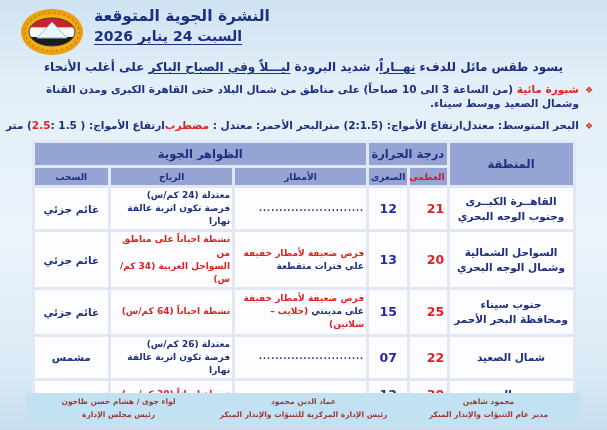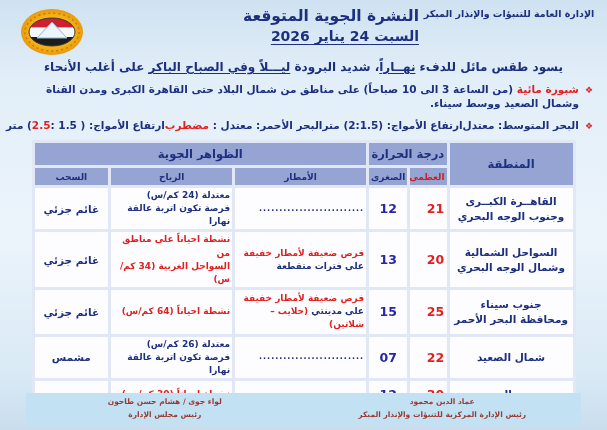--- a/index.html
+++ b/index.html
@@ -3,21 +3,21 @@
 <meta charset="utf-8">
 <style>
   html,body{margin:0;padding:0;background:#b9cfe0;}
   .page{position:relative;width:607px;height:430px;margin:0 auto;overflow:hidden;
     background:linear-gradient(180deg,#cfe2f1 0%,#e2eef8 18%,#ecf4fb 55%,#d8e9f5 88%,#c9ddee 100%);
     font-family:"DejaVu Sans",sans-serif;color:#1d2f7f;direction:rtl;}
 
   
   .hdr{display:flex;align-items:flex-start;padding:5px 8px 0 10px;}
   .agency{width:180px;text-align:center;font-weight:bold;font-size:9.5px;line-height:1.8;color:#1d2f7f;}
-  .title-wrap{flex:1;text-align:right;padding-top:2px;}
+  .title-wrap{flex:1;text-align:left;padding-top:2px;}
   .b-title{font-size:15.5px;font-weight:bold;letter-spacing:.2px;}
   .b-date{font-size:14px;font-weight:bold;text-decoration:underline;text-underline-offset:3px;margin-top:3px;}
   .logo-box{width:84px;display:flex;justify-content:center;padding-top:2px;}
 
   
   .intro{text-align:center;font-size:12px;font-weight:bold;margin-top:3px;color:#1d2f7f;}
   .intro .u{text-decoration:underline;text-underline-offset:2px;}
   .bullet{padding:0 14px;font-size:10.5px;font-weight:bold;margin-top:8px;display:flex;align-items:baseline;line-height:1.35;}
   .diamond{color:#d42a2a;font-size:9px;margin-left:6px;flex:0 0 auto;}
   .red{color:#e01f1f;}
@@ -46,21 +46,20 @@
     border-radius:2px;display:flex;align-items:center;}
   .sig{flex:1;text-align:center;font-size:7.5px;font-weight:bold;color:#9c3a32;line-height:1.7;}
 </style>
 </head>
 <body>
 
 <div class="page">
 
   <div class="hdr">
     <div class="agency">
-      <div>الإدارة العامة للتنبؤات والإنذار المبكر</div>
     </div>
     <div class="title-wrap">
       <div class="b-title">النشرة الجوية المتوقعة</div>
       <div class="b-date">السبت 24 يناير 2026</div>
     </div>
     <div class="logo-box">
       <svg width="66" height="50" viewBox="0 0 66 50" role="img">
         <defs>
           <radialGradient id="sun" cx="50%" cy="50%" r="60%">
             <stop offset="55%" stop-color="#f6b516"></stop>
@@ -200,20 +199,24 @@
 
         <span class="line red auto-hide">نشطة احياناً (30 كم/س)</span>
       </td>
       <td class="clouds">مشمس</td>
     </tr>
   </tbody>
     </table>
 
   <div class="ftr">
     <div class="sig">
+      <div>محمود شاهين</div>
+      <div>مدير عام التنبؤات والإنذار المبكر</div>
+    </div>
+    <div class="sig">
       <div>عماد الدين محمود</div>
       <div>رئيس الإدارة المركزية للتنبؤات والإنذار المبكر</div>
     </div>
     <div class="sig">
       <div>لواء جوى / هشام حسن طاحون</div>
       <div>رئيس مجلس الإدارة</div>
     </div>
   </div>
 
 </div>

